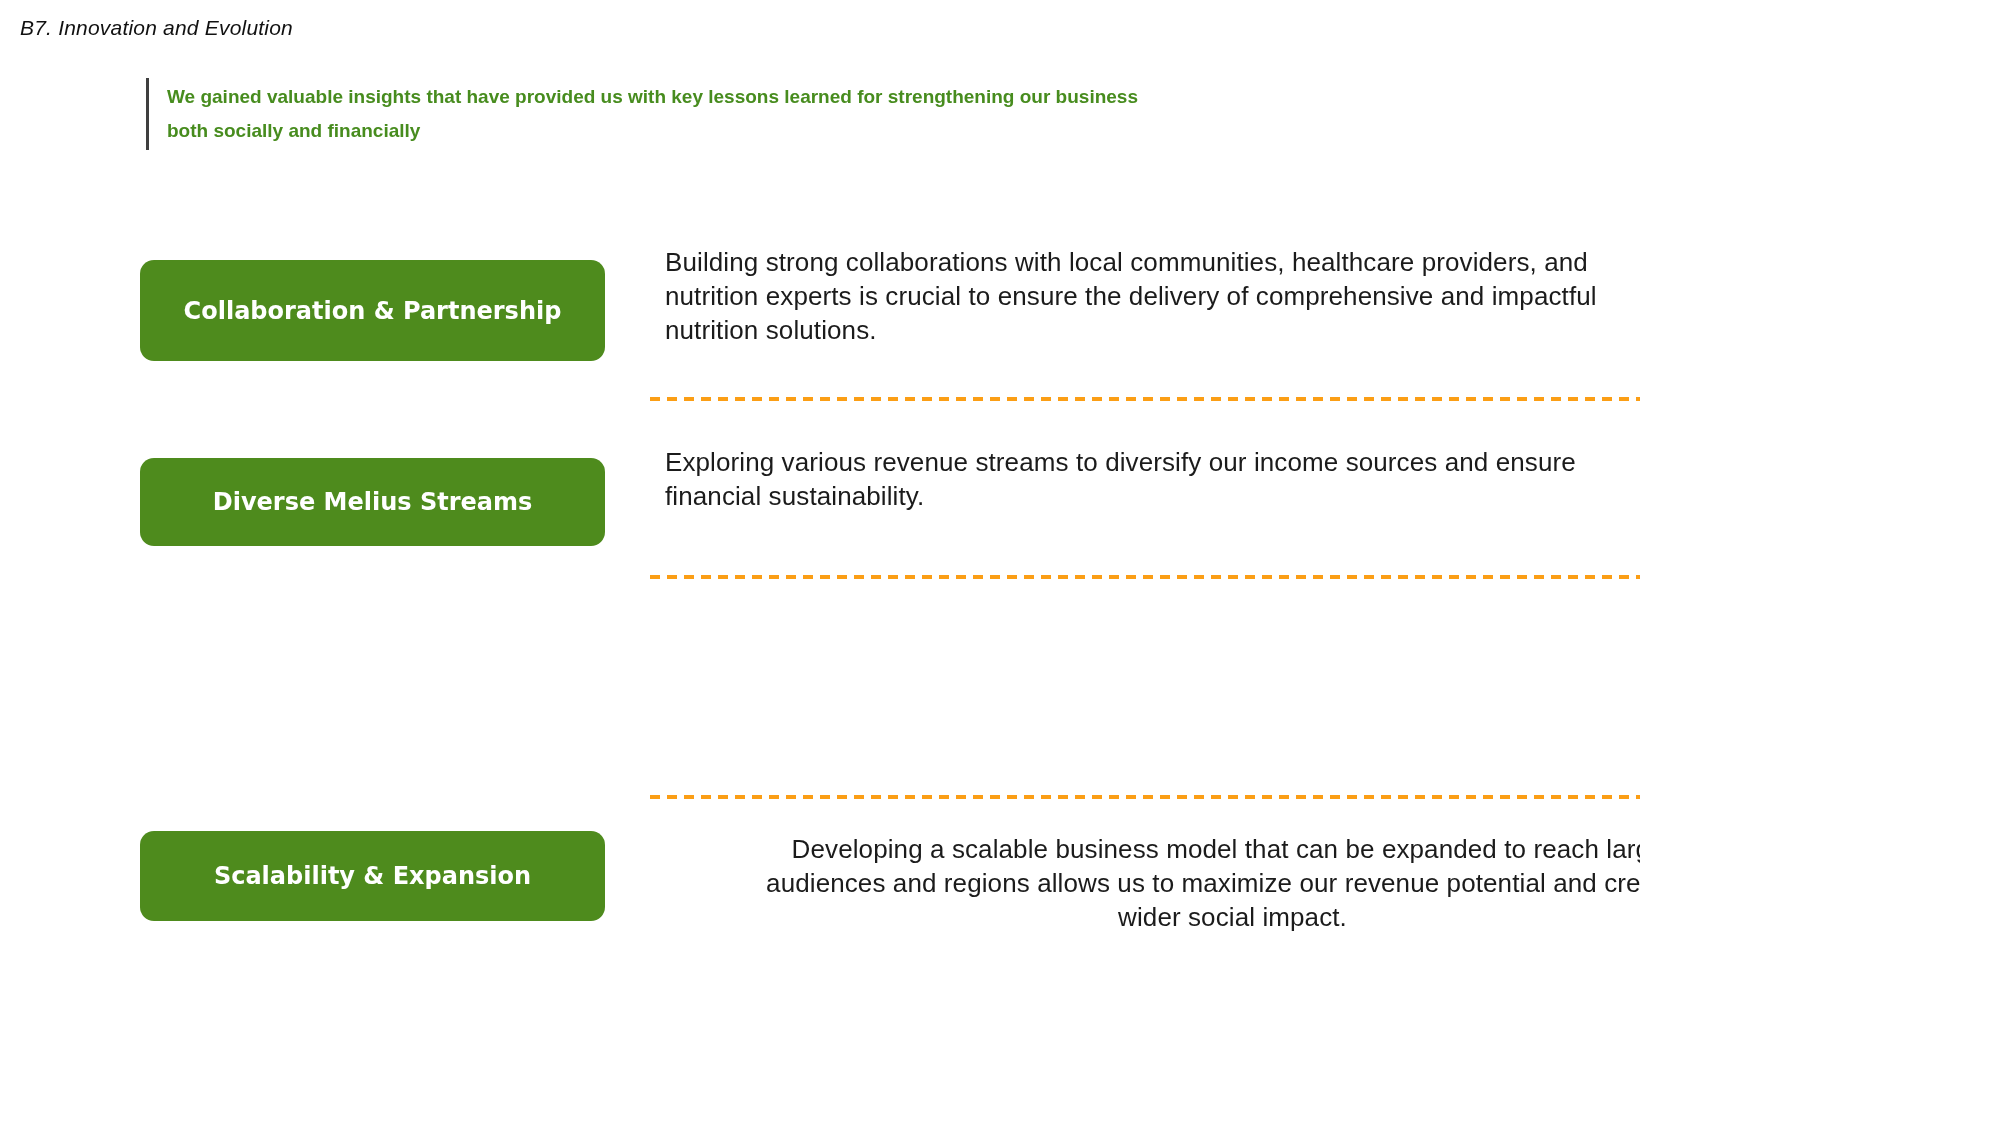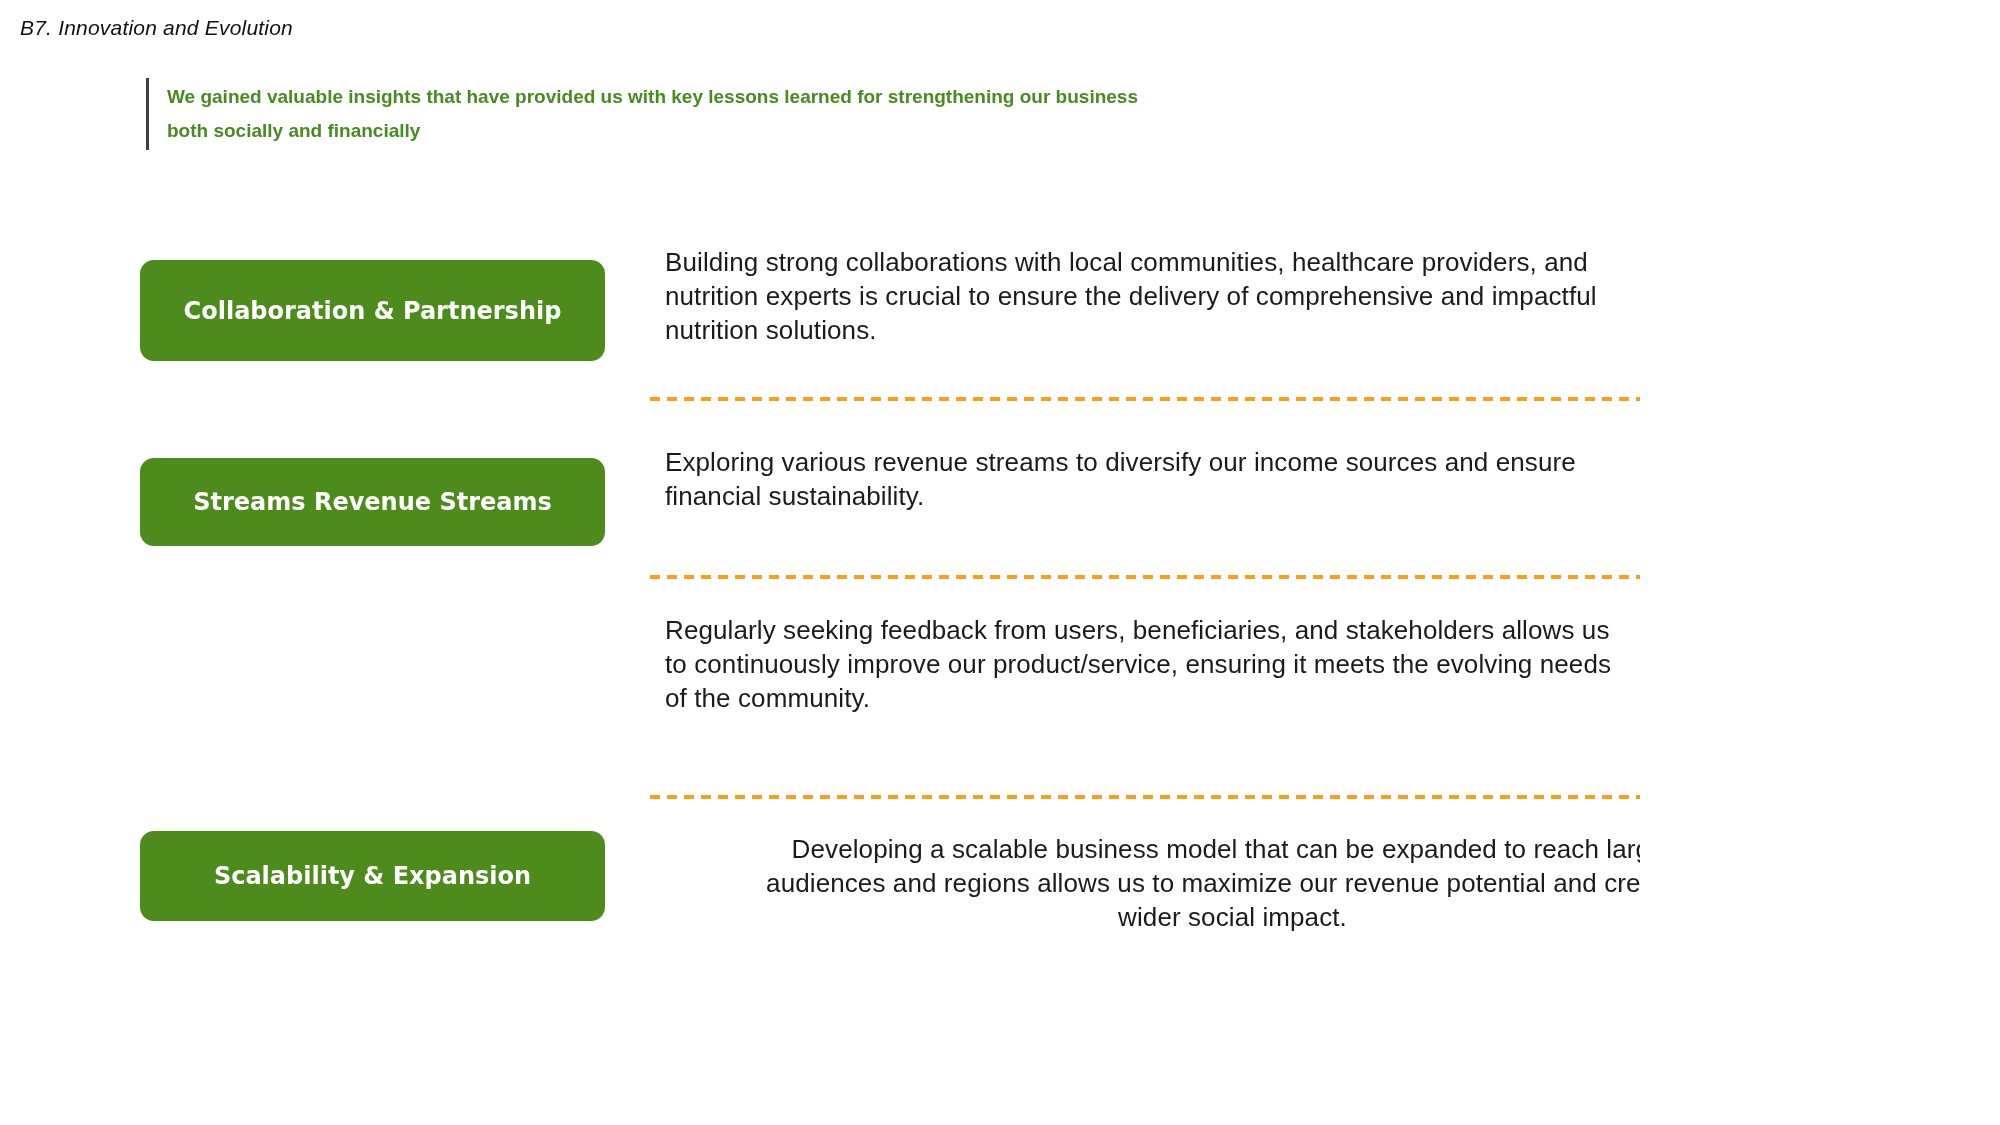--- a/index.html
+++ b/index.html
@@ -133,28 +133,25 @@
     <div class="headline">We gained valuable insights that have provided us with key lessons learned for strengthening our business
 both socially and financially</div>
   </div>
 
   <div class="pill pill-1">Collaboration &amp; Partnership</div>
   <div class="para para-1">Building strong collaborations with local communities, healthcare providers, and
 nutrition experts is crucial to ensure the delivery of comprehensive and impactful
 nutrition solutions.</div>
   <div class="dash dash-1"></div>
 
-  <div class="pill pill-2">Streams Revenue Streams</div>
+  <div class="pill pill-2">Diverse Melius Streams</div>
   <div class="para para-2">Exploring various revenue streams to diversify our income sources and ensure
 financial sustainability.</div>
   <div class="dash dash-2"></div>
 
-  <div class="para para-3">Regularly seeking feedback from users, beneficiaries, and stakeholders allows us
-to continuously improve our product/service, ensuring it meets the evolving needs
-of the community.</div>
   <div class="dash dash-3"></div>
 
   <div class="pill pill-4">Scalability &amp; Expansion</div>
   <div class="para para-4">Developing a scalable business model that can be expanded to reach larger
 audiences and regions allows us to maximize our revenue potential and create a
 wider social impact.</div>
 
 </div>
 
 </body></html>

